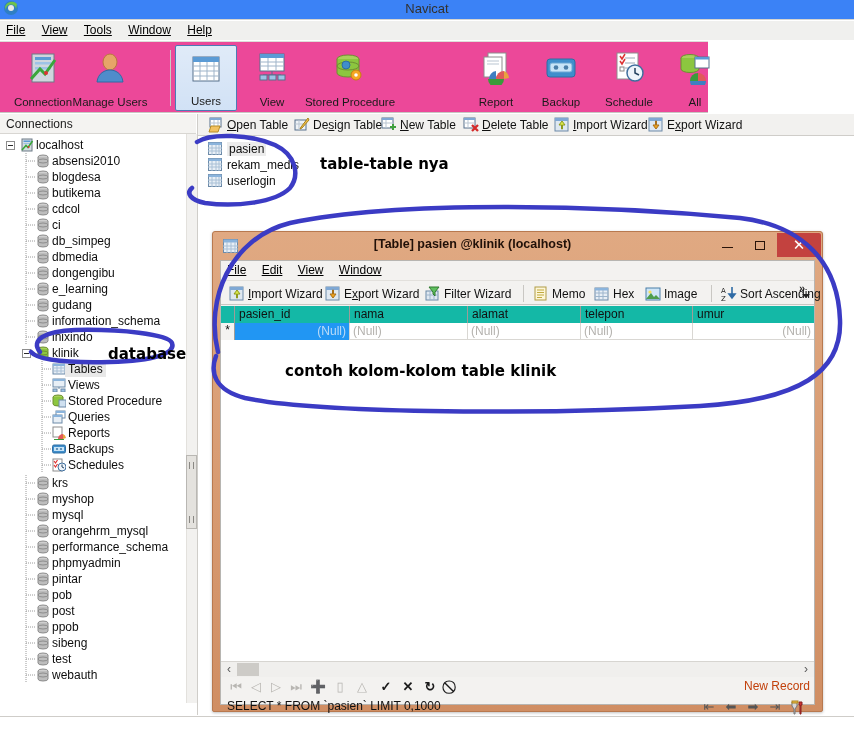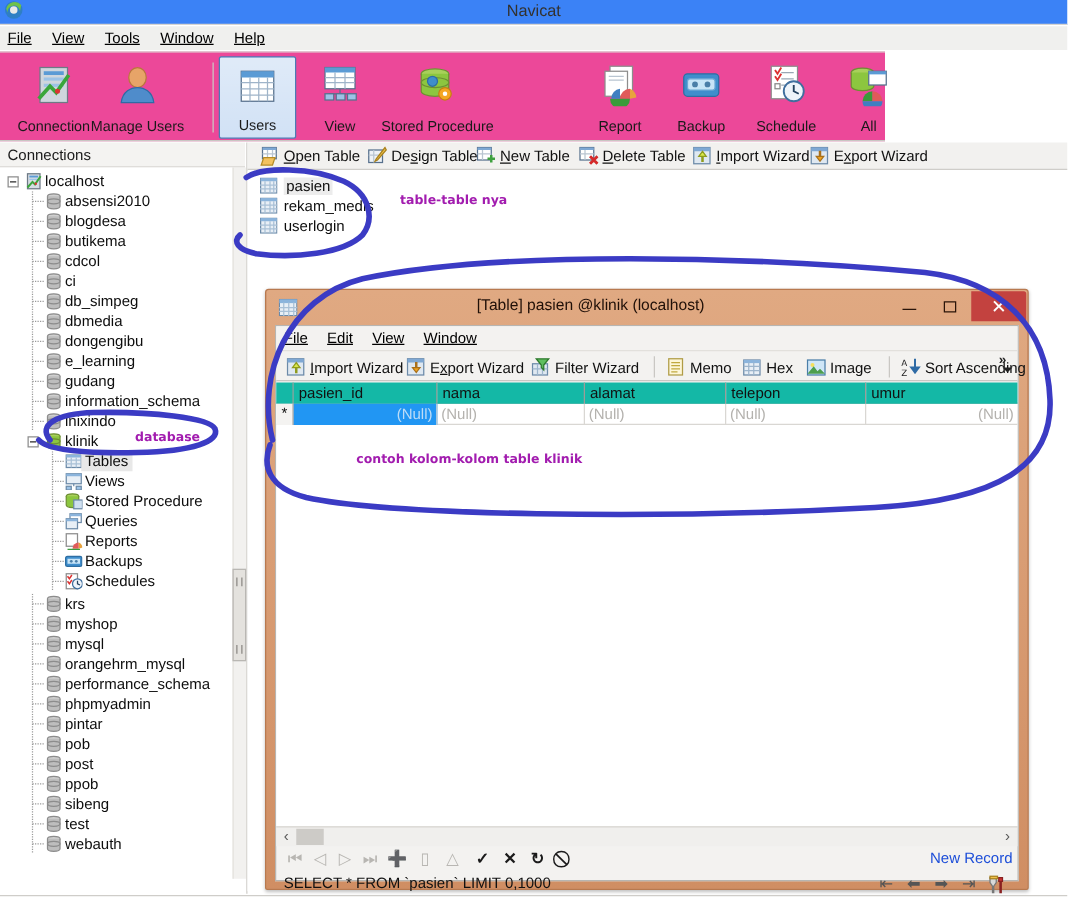--- a/index.html
+++ b/index.html
@@ -131,21 +131,21 @@
     position: absolute; left: 212px; top: 231px; width: 611px; height: 481px;
     background: #d49a74;
     background-image: linear-gradient(to bottom, #e0a982, #d08e63);
     border: 1px solid #b8794f;
     border-radius: 3px 3px 2px 2px;
     box-shadow: 0 1px 3px rgba(0,0,0,.25);
   }
   .dlg-titlebar { position: absolute; left: 0; top: 0; width: 609px; height: 28px; }
   .dlg-title {
     position: absolute; left: 0; top: 5px; width: 519px; text-align: center;
-    font-size: 12.5px; color: #201008;
+    font-size: 12.5px; color: #201008; font-weight: bold;
   }
   .dlg-ico { position: absolute; left: 10px; top: 7px; width: 15px; height: 14px; }
   .dlg-min, .dlg-max, .dlg-close {
     position: absolute; top: 1px; height: 24px; cursor: default;
   }
   .dlg-min { right: 80px; width: 30px; }
   .dlg-max { right: 47px; width: 30px; }
   .dlg-close { right: 1px; width: 44px; background: #c3423f; border-radius: 0 2px 0 0; }
   .dlg-close .x { position: absolute; left: 0; top: 3px; width: 100%; text-align: center; color: #fff; font-size: 15px; }
   .minglyph { position: absolute; left: 10px; top: 14px; width: 11px; height: 1px; background: #2a1409; }
@@ -200,37 +200,37 @@
   .hs-left, .hs-right { position: absolute; top: 0; width: 16px; height: 15px; text-align: center;
                         font-size: 12px; line-height: 14px; color: #5a5a5a; }
   .hs-left { left: 0; } .hs-right { right: 0; }
   .hs-thumb { position: absolute; left: 16px; top: 1px; width: 22px; height: 13px; background: #cdcbc7; }
 
   
   .navrow { position: absolute; left: 0; top: 417px; width: 593px; height: 20px; }
   .navbtn { position: absolute; top: 0; width: 18px; height: 18px; text-align: center;
             font-size: 13px; line-height: 18px; color: #1a1a1a; }
   .navbtn.dim { color: #b8b6b2; }
-  .newrec { position: absolute; right: 4px; top: 1px; font-size: 12px; color: #1d4ed8; }
+  .newrec { position: absolute; right: 4px; top: 1px; font-size: 12px; color: #c2410c; }
 
   .sqlrow { position: absolute; left: 0; top: 437px; width: 593px; height: 20px; }
   .sqltext { position: absolute; left: 6px; top: 1px; font-size: 12px; color: #111; white-space: nowrap; }
   .pagenav { position: absolute; right: 5px; top: 0; width: 110px; height: 18px; }
   .pagenav span { position: absolute; top: 0; width: 20px; height: 18px; text-align: center; line-height: 18px; font-size: 13px; color: #555; }
 
   
   .statusbar {
     position: absolute; left: 0; top: 716px; width: 854px; height: 15px;
     background: #ffffff; border-top: 1px solid #cfcdc9;
   }
 
   
   .annot-svg { position: absolute; left: 0; top: 0; width: 854px; height: 731px; pointer-events: none; }
   .annot-text {
-    position: absolute; color: #a21caf; font-weight: bold; font-size: 10px;
+    position: absolute; color: #000000; font-weight: bold; font-size: 15px;
     font-family: "DejaVu Sans", sans-serif; white-space: nowrap;
   }
 </style>
 </head>
 <body>
 
 <div id="root">
 
   <div class="titlebar">
     <svg class="app-logo" viewBox="0 0 20 20">

